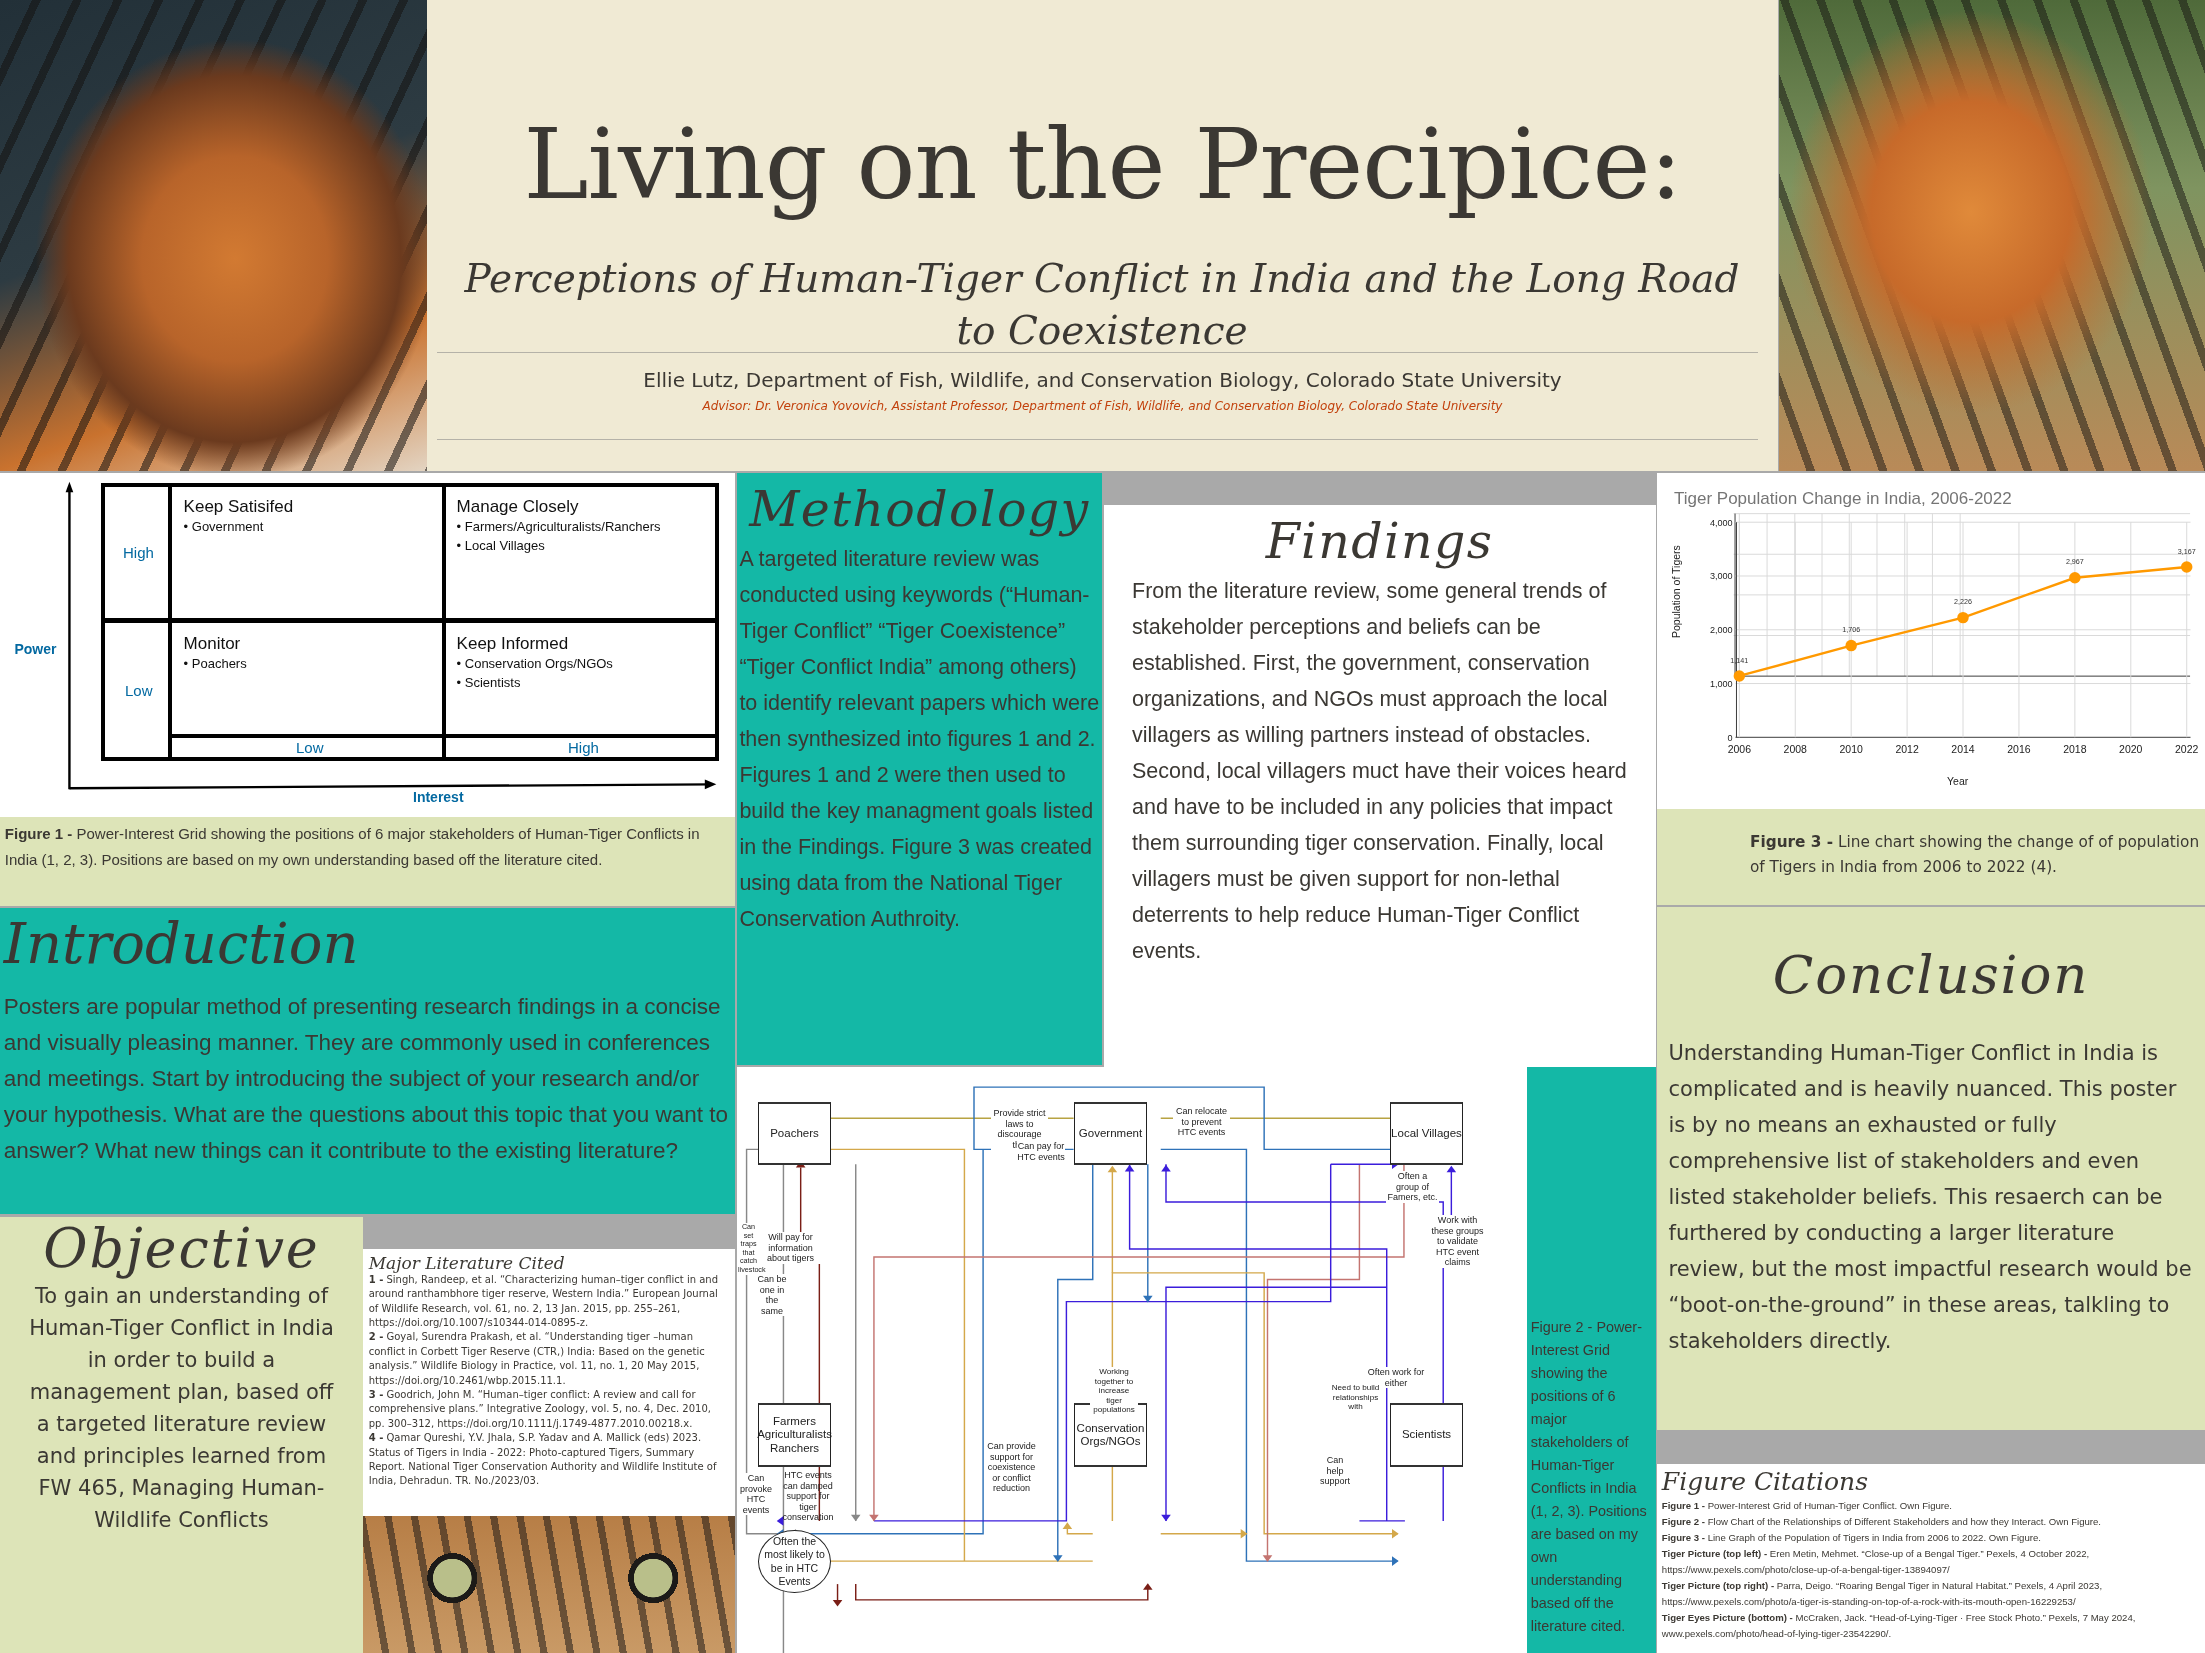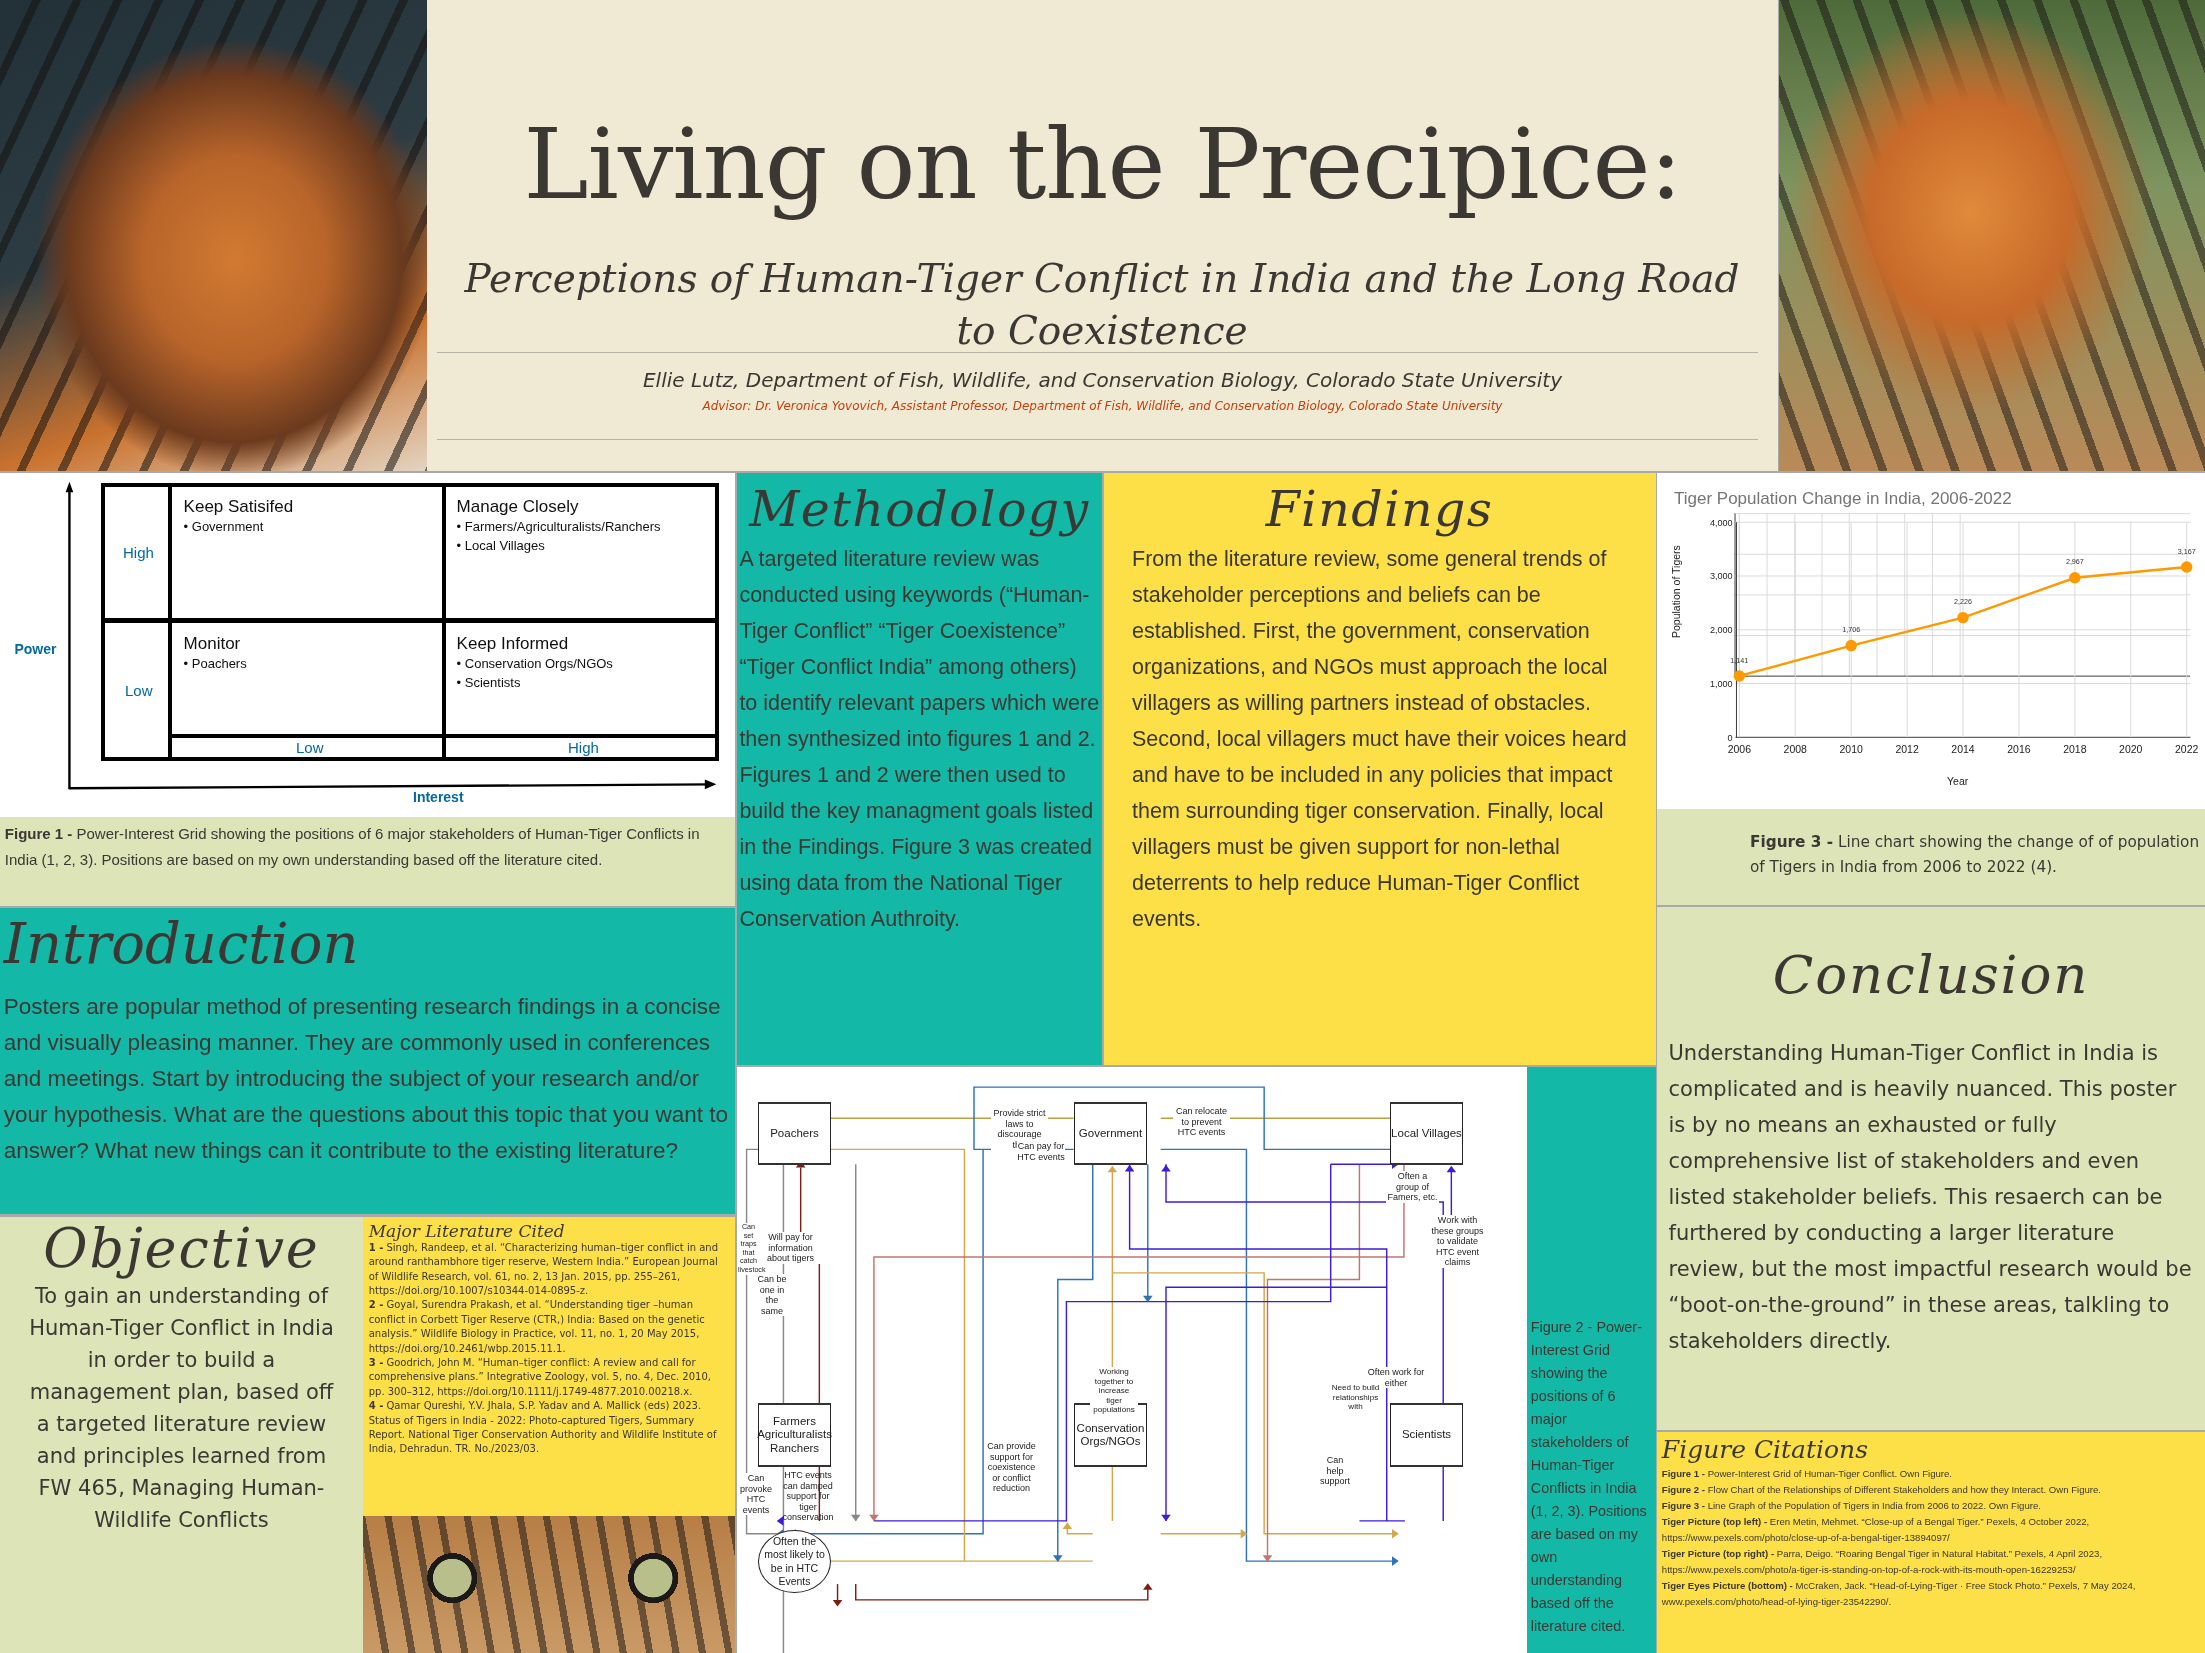--- a/index.html
+++ b/index.html
@@ -29,21 +29,21 @@
     background:radial-gradient(ellipse at 45% 45%,#e08a3a 0%,#c76a2a 30%,transparent 55%),
       repeating-linear-gradient(70deg,transparent 0 26px,rgba(20,18,16,.5) 26px 34px),
       linear-gradient(180deg,#4f6a3a 0%,#7f9460 40%,#b98a58 100%);}
   #tiger-eyes{left:363px;top:1516px;width:372px;height:138px;
     background:radial-gradient(circle at 24% 45%,#b9bf8a 0 19px,#1c1a18 19.6px 25px,transparent 25px),
       radial-gradient(circle at 78% 45%,#b9bf8a 0 19px,#1c1a18 19.6px 25px,transparent 25px),
       repeating-linear-gradient(80deg,transparent 0 19px,rgba(30,25,22,.55) 19px 26px),
       linear-gradient(180deg,#b77e46,#c99a66);}
   .green{background:#14b8a6;}
   .lightgreen{background:#dde4b8;}
-  .brown{background:#fde047;}
+  .brown{background:#ffffff;margin-top:32px;}
   .white{background:#ffffff;}
 
   
   #fig1{left:0;top:473px;width:735px;height:345px;}
   #fig1-caption{left:0;top:817px;width:735px;height:89px;padding:3.8px 4.8px;font-size:15px;line-height:26px;}
   #fig1-caption b{font-weight:bold;}
 
   .pgrid-box{position:absolute;border:4.3px solid #000;}
   .pgrid-line{position:absolute;background:#000;}
   .cell{position:absolute;padding:8.6px 8.6px;}
@@ -102,21 +102,21 @@
 </head>
 <body>
 
 <div class="abs photo" id="tiger-left"></div>
 <div class="abs photo" id="tiger-right"></div>
 
 <div class="abs" id="header">
   <div class="abs serif" id="title">Living on the Precipice:</div>
   <div class="abs serif-it" id="subtitle">Perceptions of Human-Tiger Conflict in India and the Long Road to Coexistence</div>
   <div class="hr" style="top:352px"></div>
-  <div class="abs sans" id="author" style="font-style:italic">Ellie Lutz, Department of Fish, Wildlife, and Conservation Biology, Colorado State University</div>
+  <div class="abs sans" id="author" style="">Ellie Lutz, Department of Fish, Wildlife, and Conservation Biology, Colorado State University</div>
   <div class="abs sans" id="advisor" style="font-style:italic">Advisor: Dr. Veronica Yovovich, Assistant Professor, Department of Fish, Wildlife, and Conservation Biology, Colorado State University</div>
   <div class="hr" style="top:439px"></div>
 </div>
 
 <div class="abs white" id="fig1">
 
   <svg class="abs" style="left:0;top:0" width="735" height="345" viewBox="0 0 1535 720">
     <line x1="145" y1="660" x2="145" y2="30" stroke="#000" stroke-width="5"></line>
     <polygon points="137,40 145,18 153,40" fill="#000"></polygon>
     <line x1="145" y1="658" x2="1485" y2="650" stroke="#000" stroke-width="5"></line>

